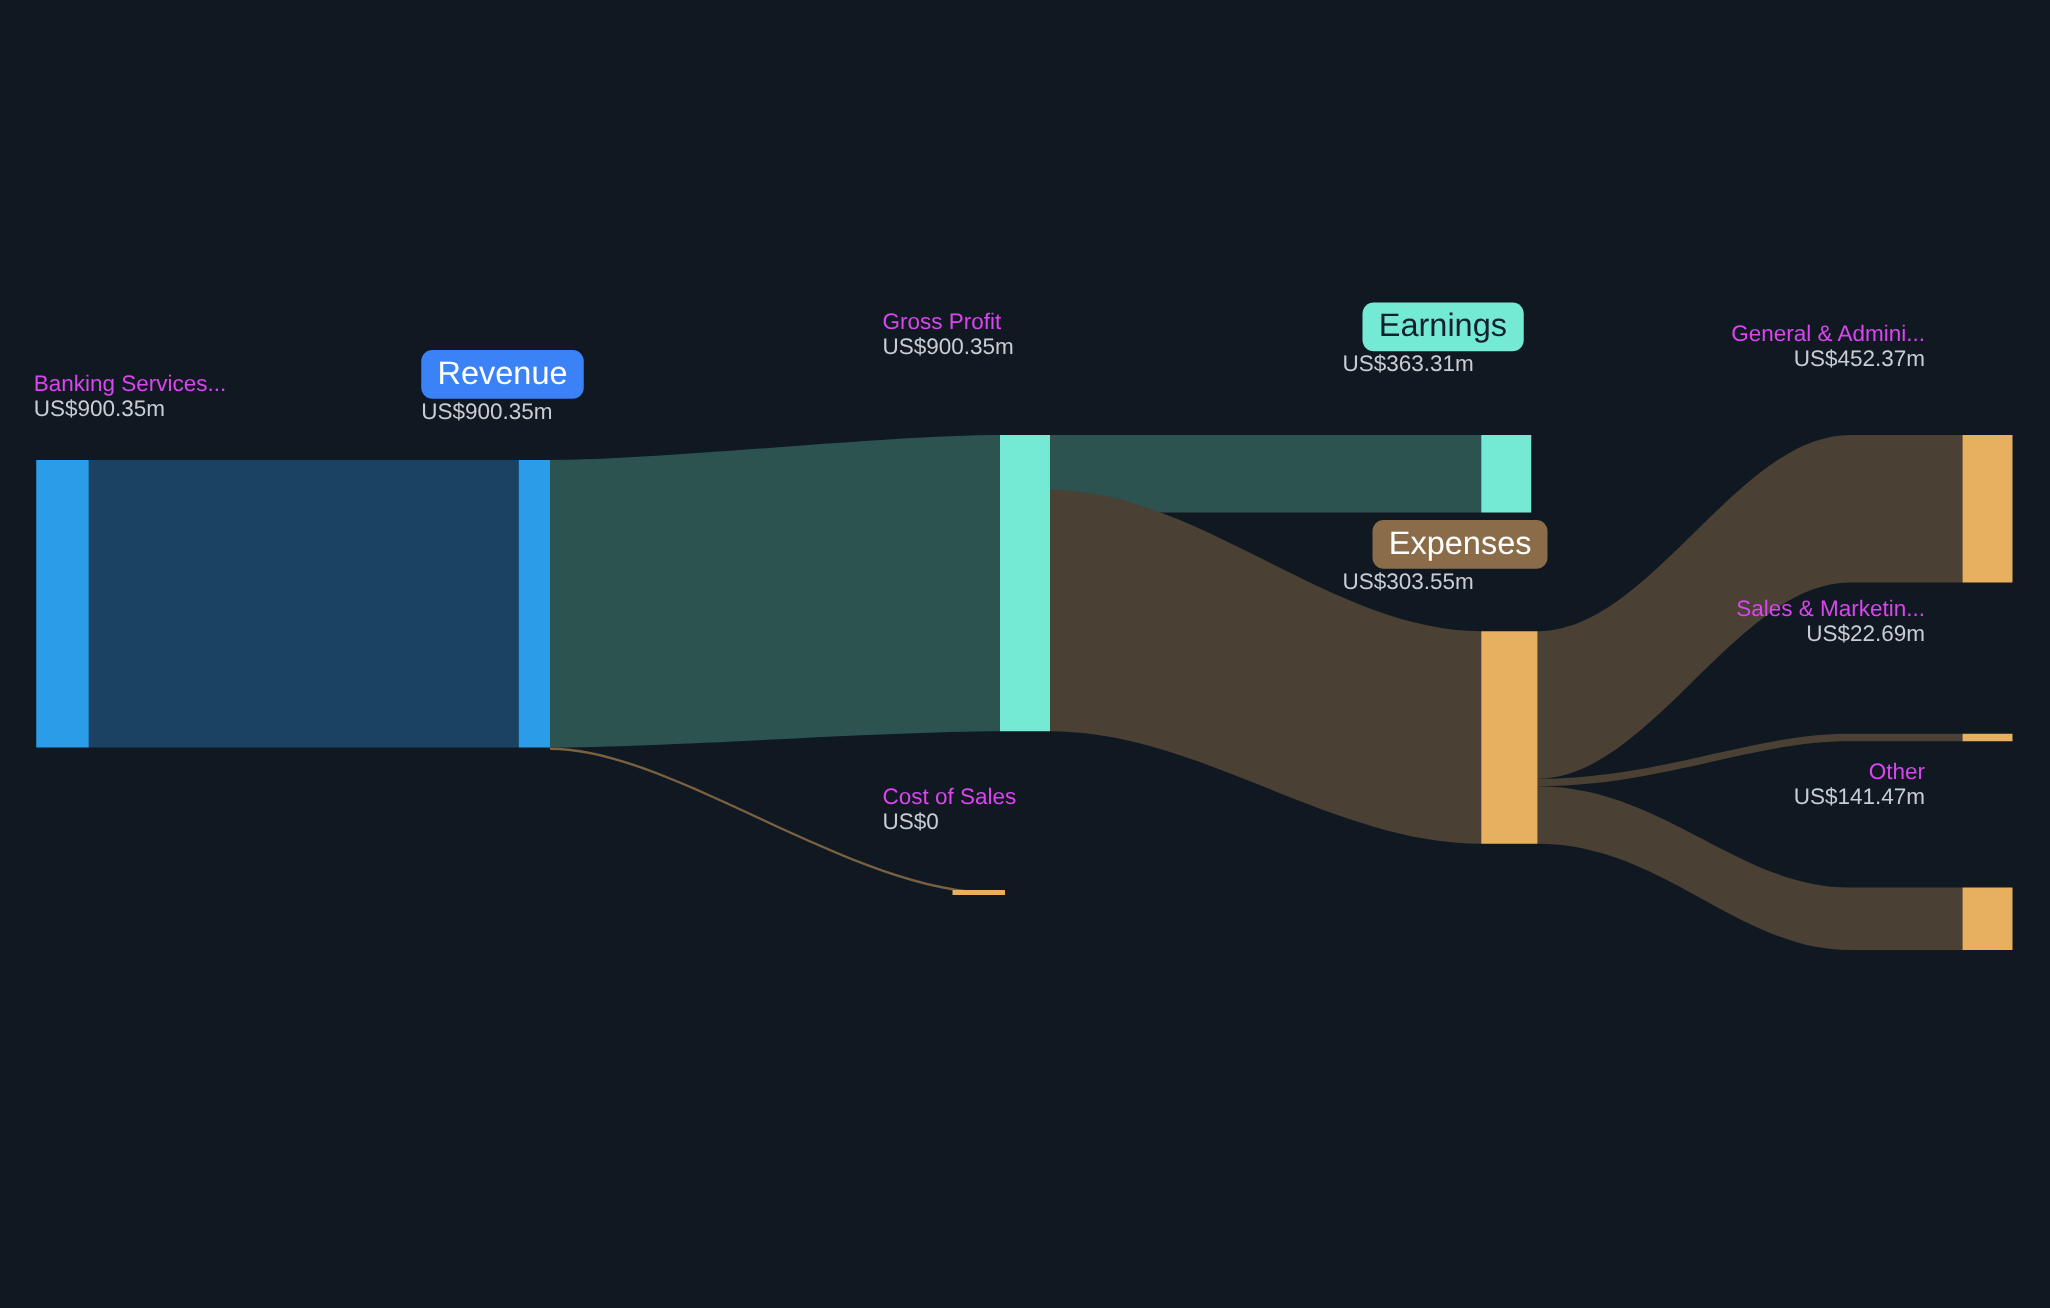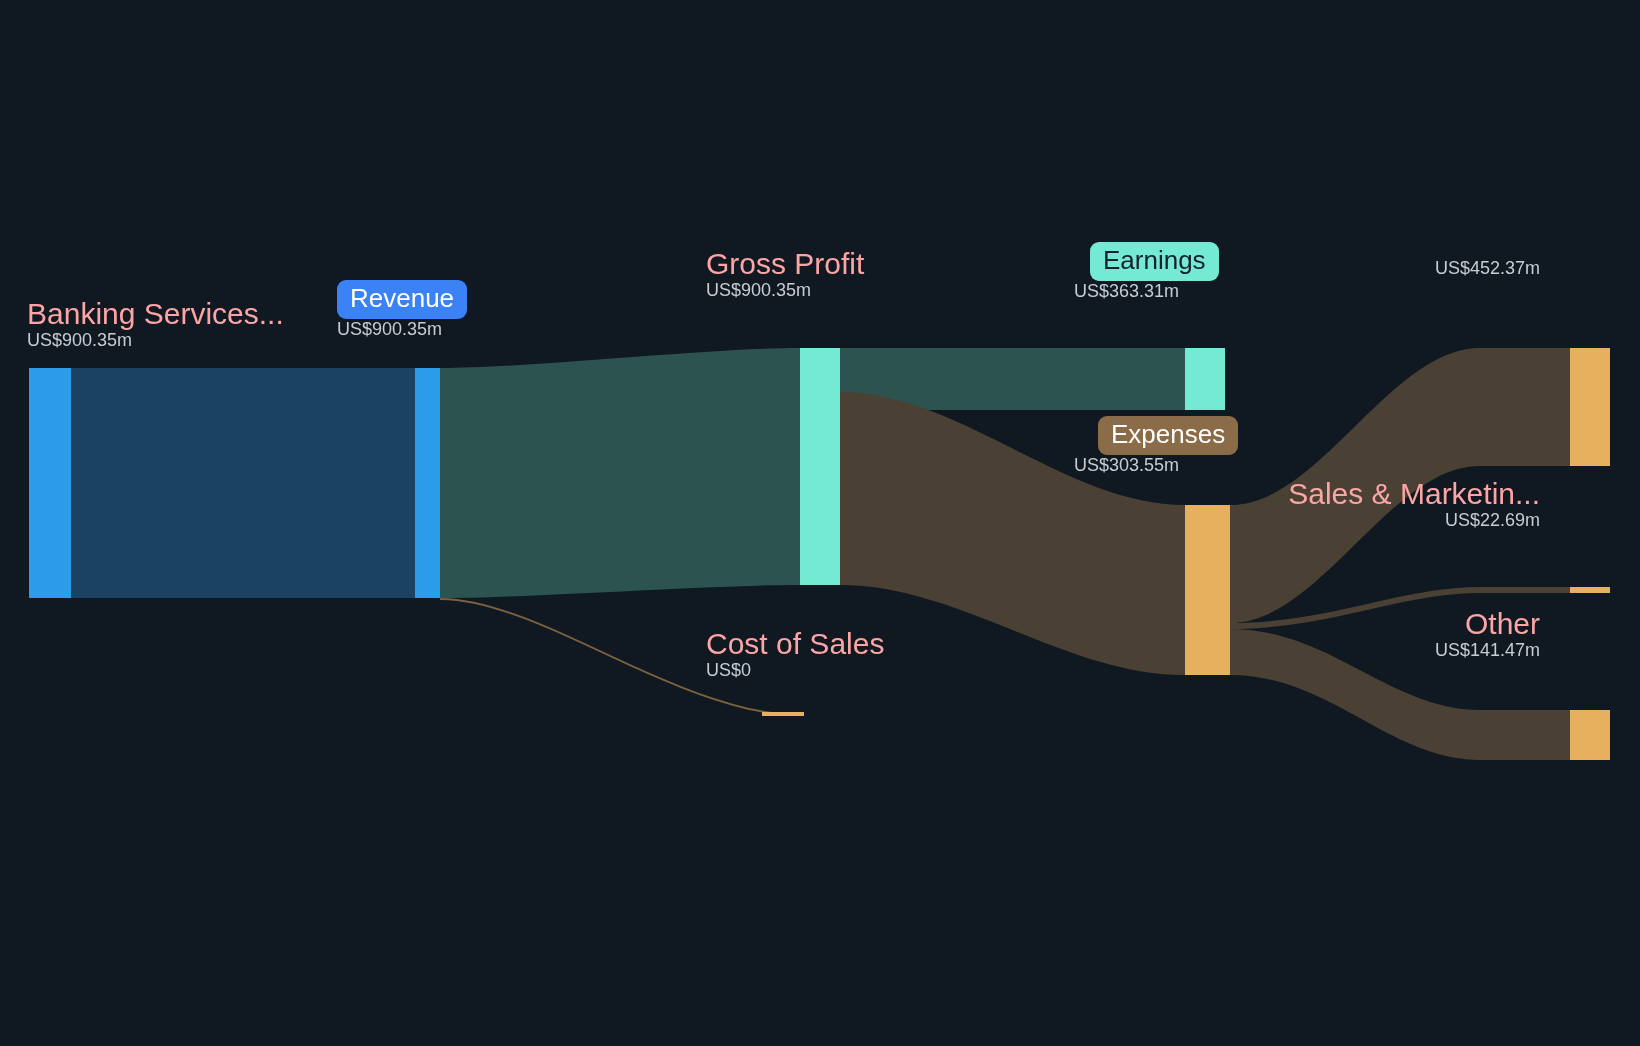--- a/index.html
+++ b/index.html
@@ -27,22 +27,22 @@
     height: 1046px;
     display: block;
   }
   .lbl {
     position: absolute;
     white-space: nowrap;
     line-height: 1.08;
   }
   .lbl .title {
     display: block;
-    font-size: 30px;
-    color: #fca5a5;
+    font-size: 18px;
+    color: #d946ef;
     font-weight: 400;
   }
   .lbl .value {
     display: block;
     font-size: 18px;
     color: #c9ccd1;
     font-weight: 400;
     margin-top: 1px;
   }
   .lbl.right-align {
@@ -149,20 +149,21 @@
     <span class="pill pill-earnings" style="margin-left:16px;">Earnings</span>
     <span class="value">US$363.31m</span>
   </div>
 
   <div class="lbl" style="left:1074px; top:416px;">
     <span class="pill pill-expenses" style="margin-left:24px;">Expenses</span>
     <span class="value">US$303.55m</span>
   </div>
 
   <div class="lbl right-align" style="left:1200px; top:258px; width:340px;">
+    <span class="title">General &amp; Admini...</span>
     <span class="value">US$452.37m</span>
   </div>
 
   <div class="lbl right-align" style="left:1200px; top:478px; width:340px;">
     <span class="title">Sales &amp; Marketin...</span>
     <span class="value">US$22.69m</span>
   </div>
 
   <div class="lbl right-align" style="left:1200px; top:608px; width:340px;">
     <span class="title">Other</span>

